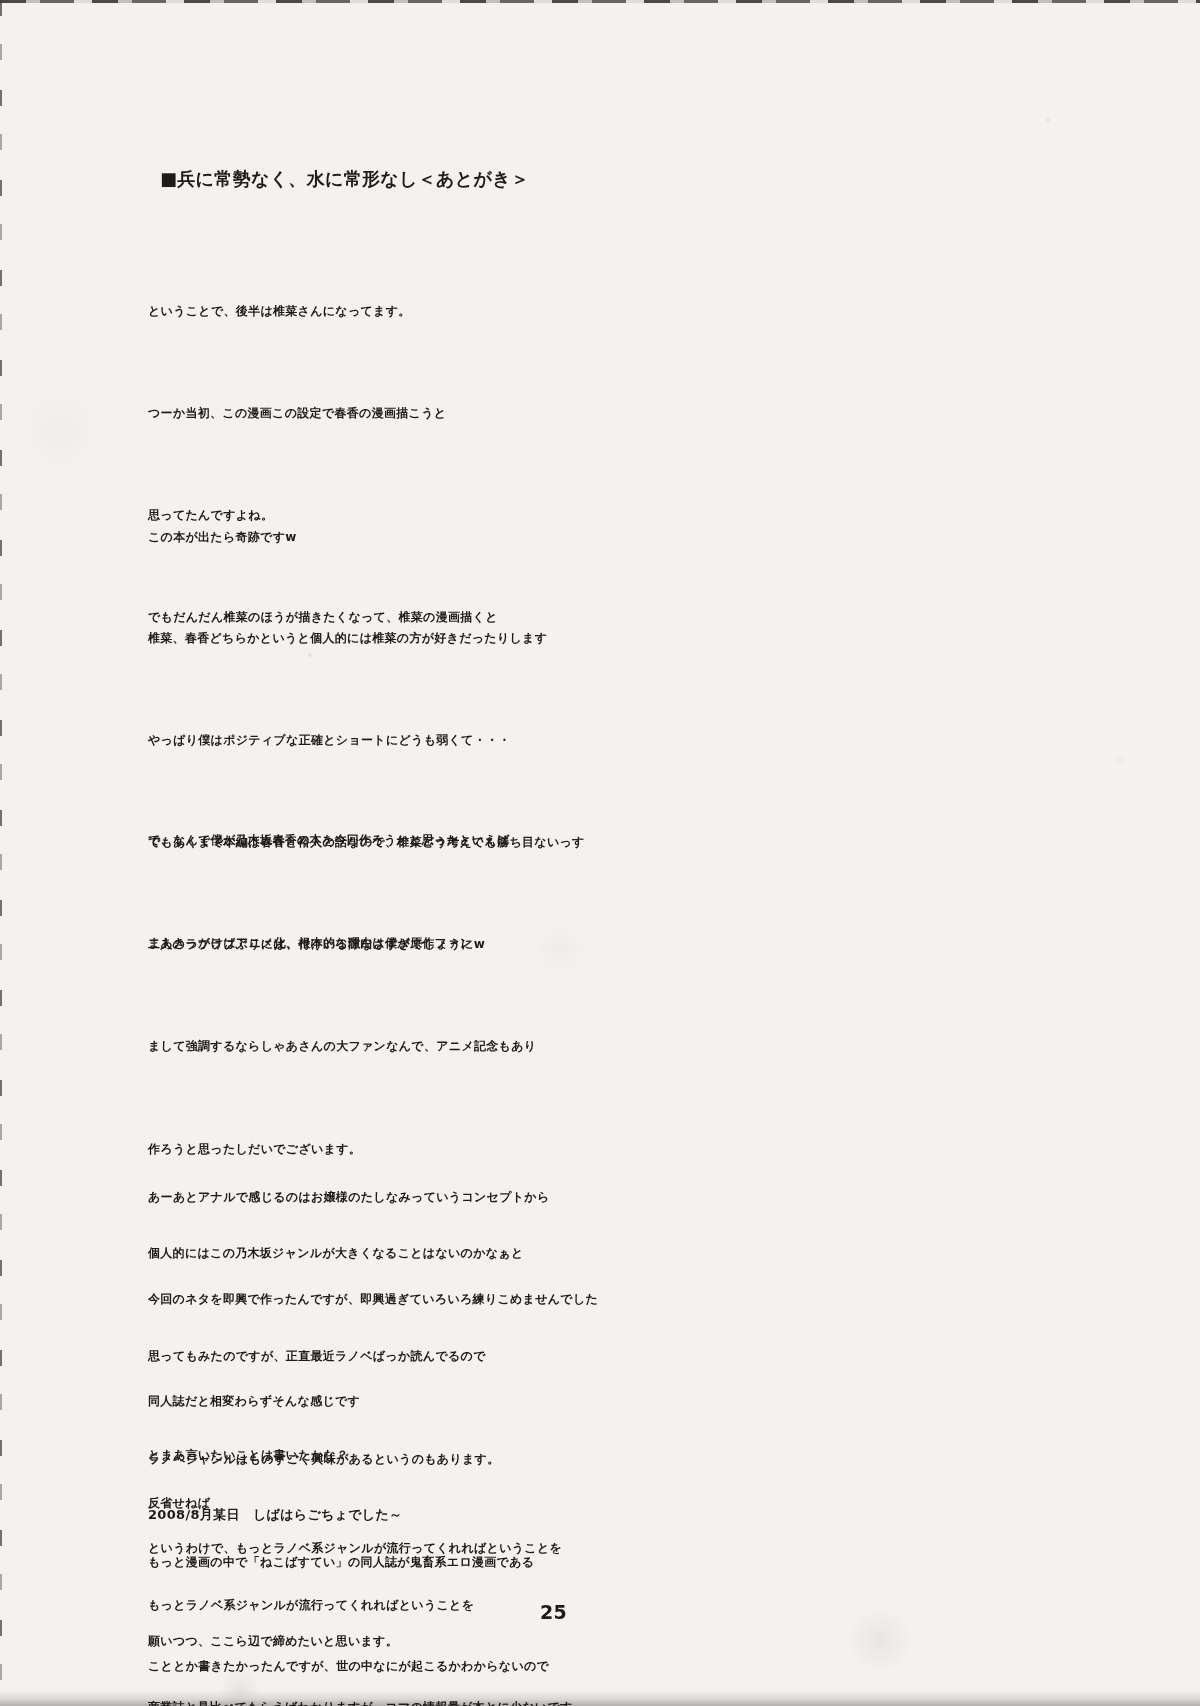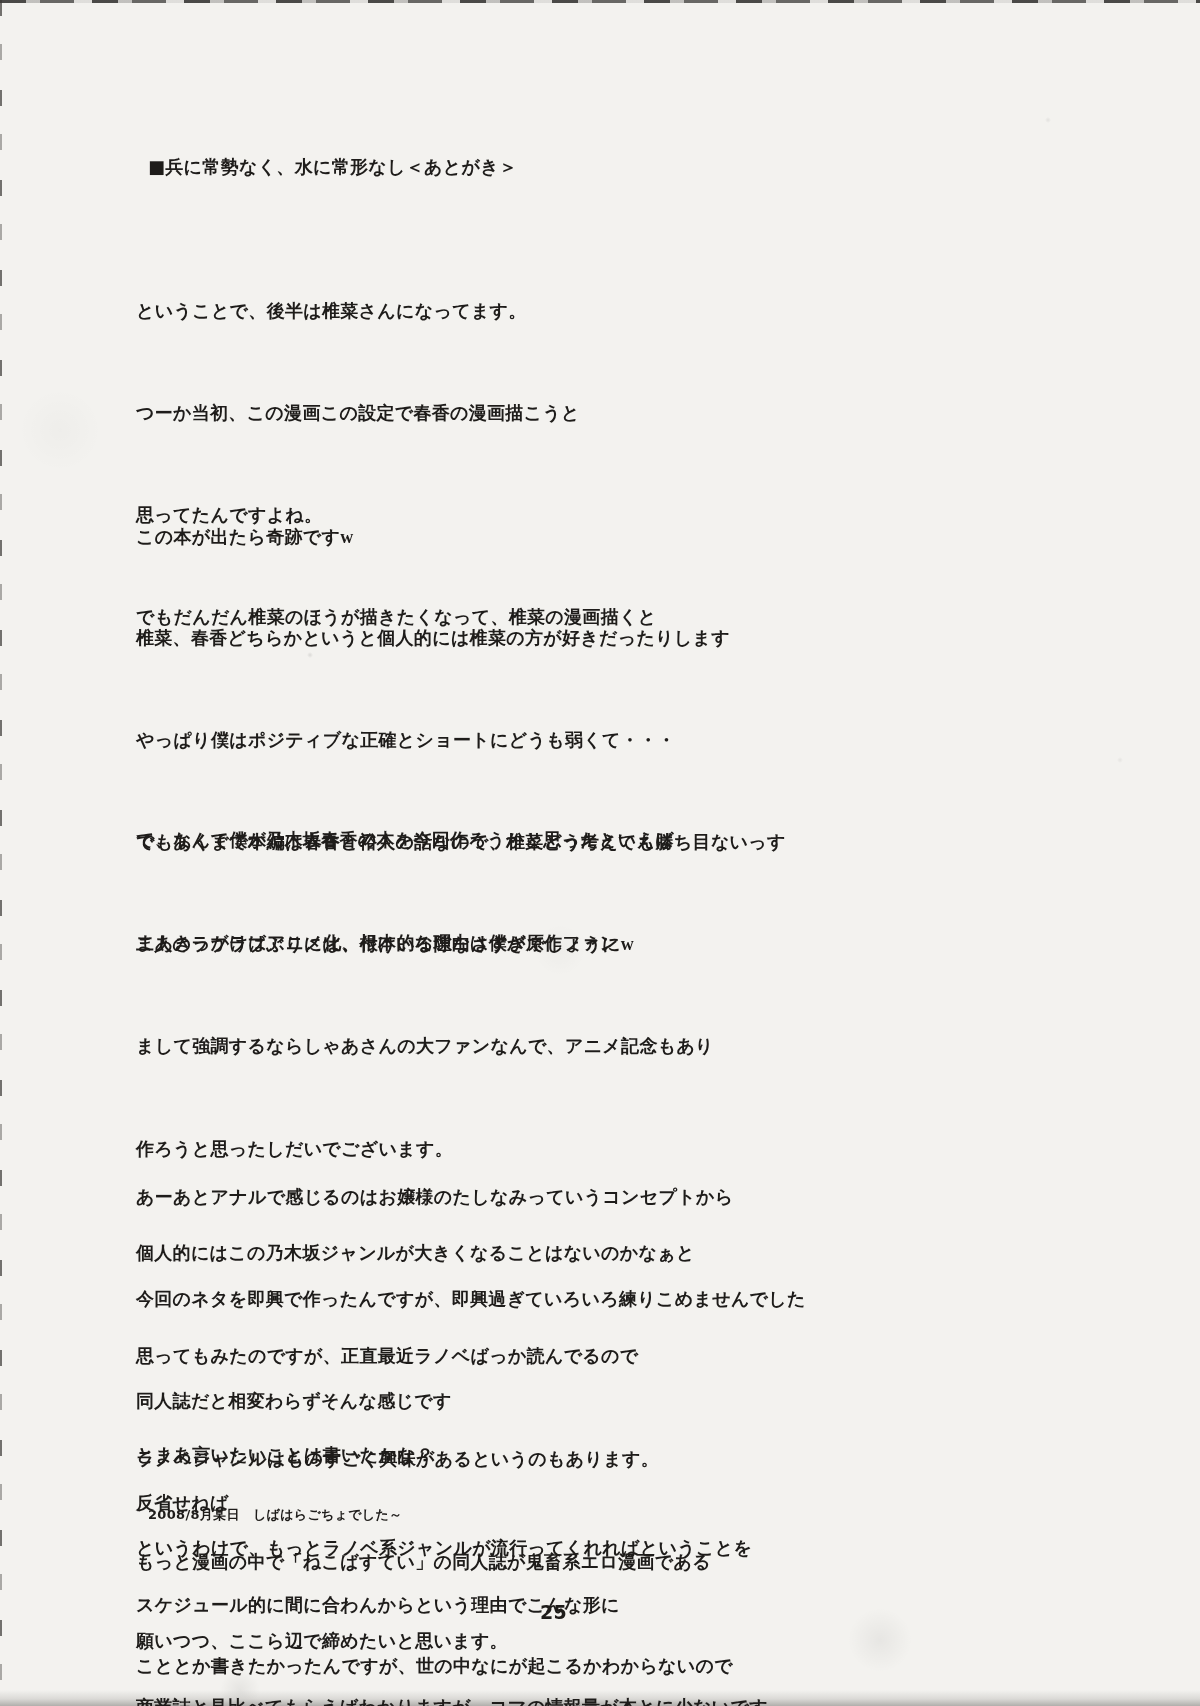--- a/index.html
+++ b/index.html
@@ -62,28 +62,27 @@
     color: #1e1c1a;
     font-weight: bold;
     letter-spacing: 0.3px;
     white-space: pre;
   }
   .heading {
     position: absolute;
     left: 148px;
     top: 150px;
     font-size: 18px;
-    margin: 0;
+    margin: 12px;
     line-height: 34px;
   }
   .block {
     position: absolute;
-    left: 136px;
-    font-size: 18px;
-    font-family: Liberation Serif, serif;
+    left: 148px;
+    font-size: 12px;
   }
   .block p { margin: 0; }
   .b0 { top: 226px; line-height: 34px; }
   .b1 { top: 452px; line-height: 34px; text-align: center; }
   .b2 { top: 553px; line-height: 34px; }
   .b3 { top: 754px; line-height: 34.4px; }
   .b4 { top: 1112px; line-height: 34px; }
   .b5 { top: 1378px; line-height: 31px; }
   .date-line {
     position: absolute;
@@ -141,21 +140,21 @@
     <p>もっと漫画の中で「ねこばすてい」の同人誌が鬼畜系エロ漫画である</p>
     <p>こととか書きたかったんですが、世の中なにが起こるかわからないので</p>
     
   </div>
 
   <div class="block b4">
     <p>あーあとアナルで感じるのはお嬢様のたしなみっていうコンセプトから</p>
     <p>今回のネタを即興で作ったんですが、即興過ぎていろいろ練りこめませんでした</p>
     <p>同人誌だと相変わらずそんな感じです</p>
     <p>反省せねば</p>
-    <p>スケジュール的に間に合わんからという理由でこんな形に</p>
+    <p>もっとラノベ系ジャンルが流行ってくれればということを</p>
     <p>商業誌と見比べてもらえばわかりますが、コマの情報量が本とに少ないです。</p>
   </div>
 
   <div class="block b5">
     <p>とまあ言いたいことは書いたかな？</p>
     <p>というわけで、もっとラノベ系ジャンルが流行ってくれればということを</p>
     <p>願いつつ、ここら辺で締めたいと思います。</p>
   </div>
 
   <p class="date-line">2008/8月某日　しばはらごちょでした～</p>

